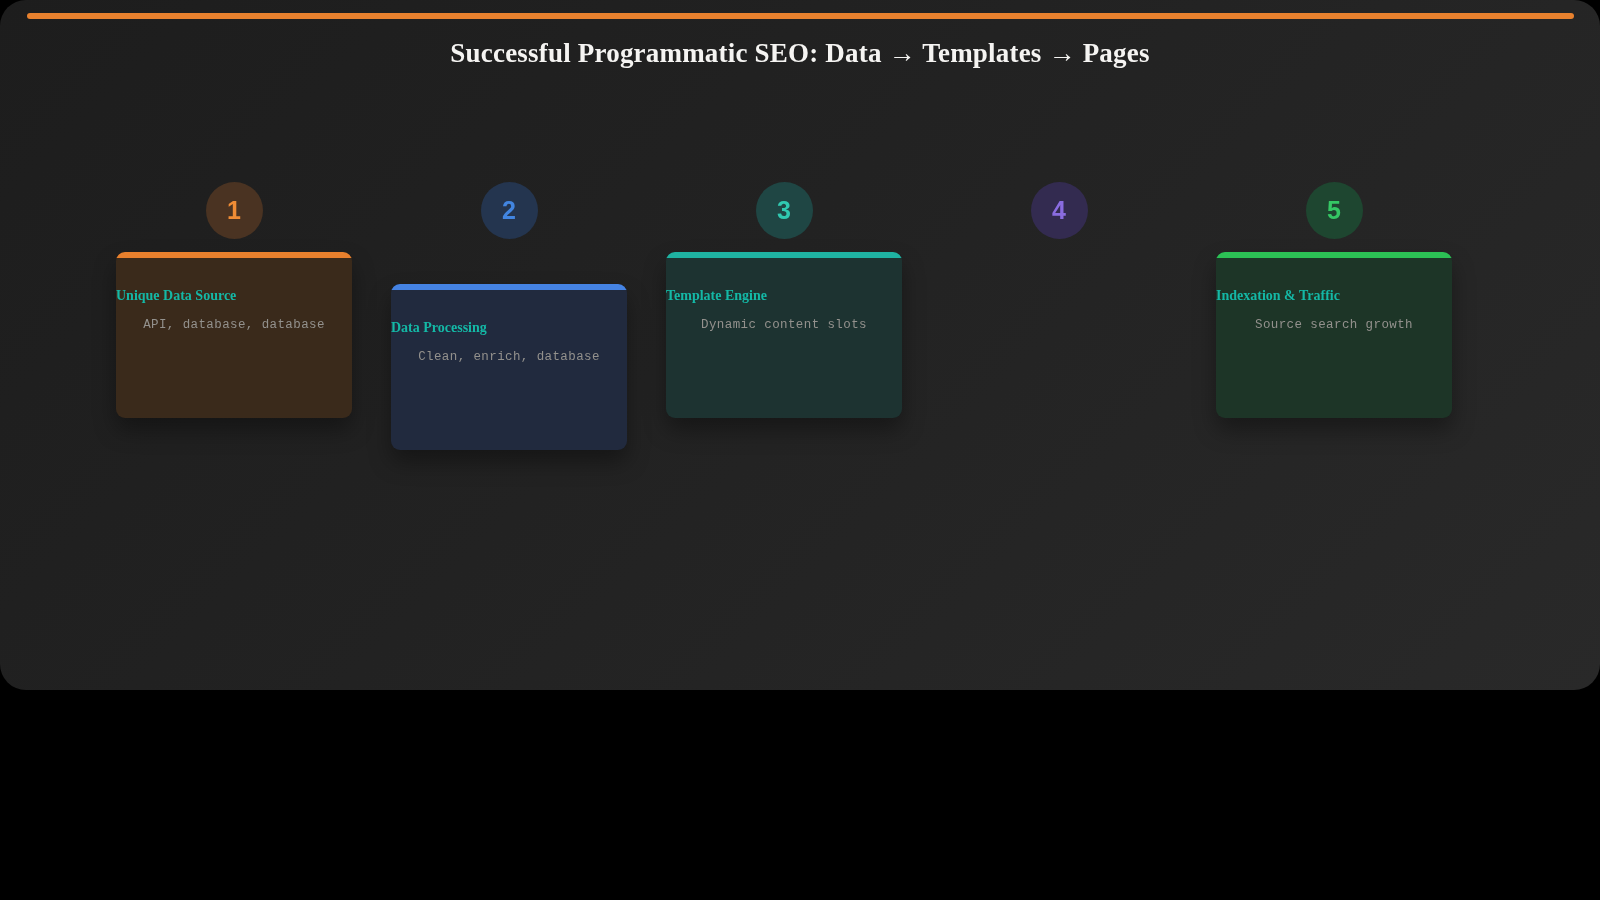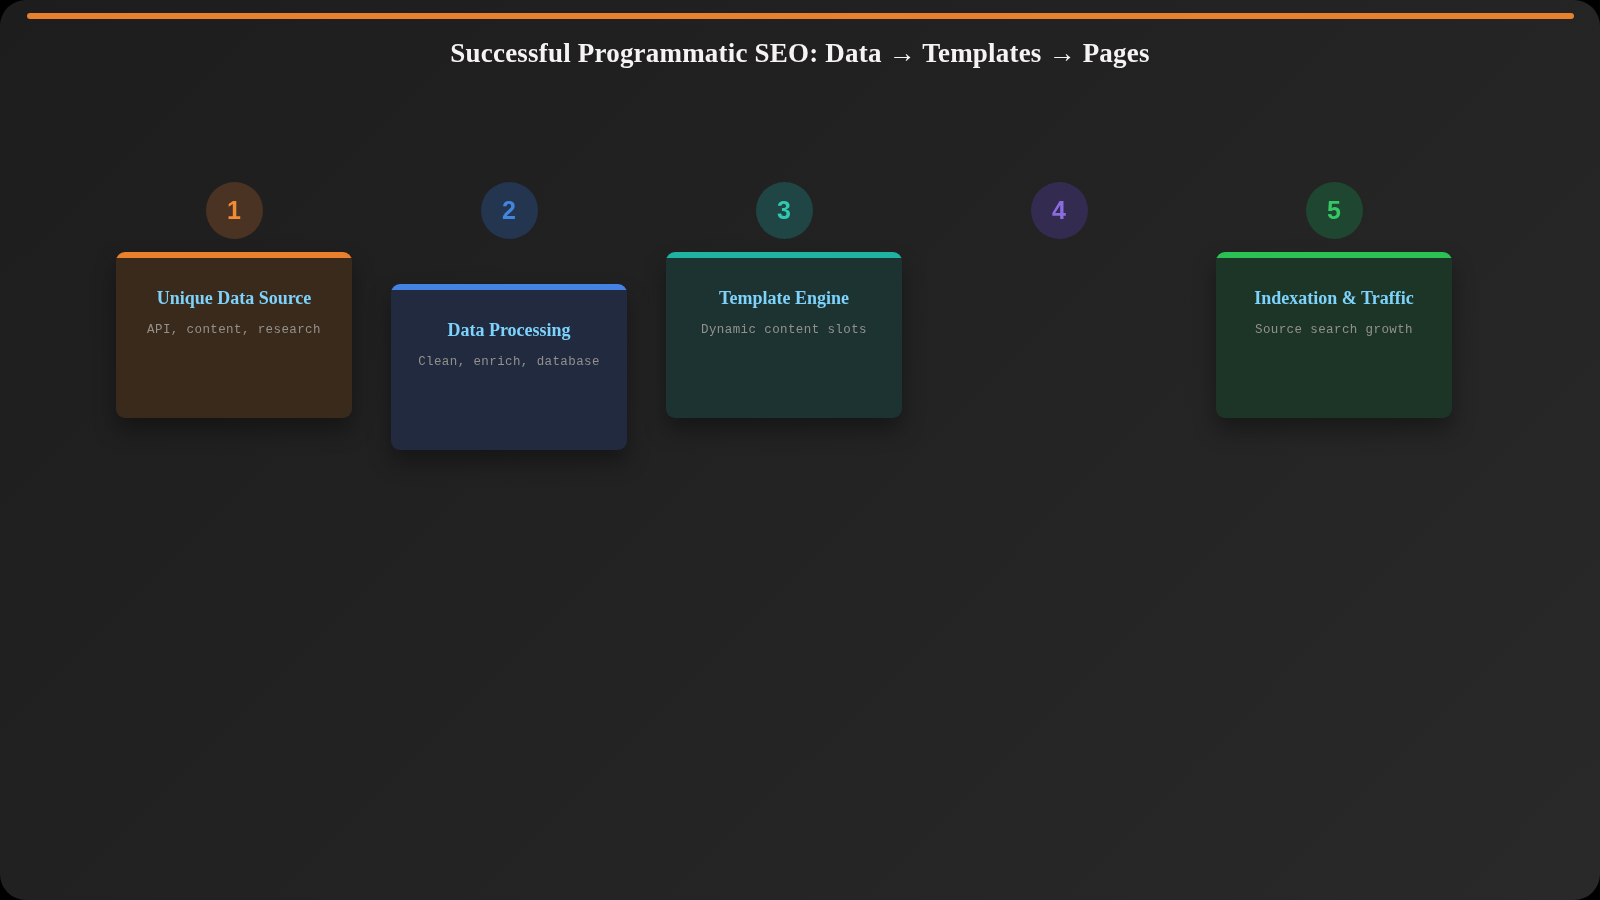--- a/index.html
+++ b/index.html
@@ -4,21 +4,21 @@
 <style>
   * { margin: 0; padding: 0; box-sizing: border-box; }
   html, body {
     width: 1600px; height: 900px;
     background: #000;
     overflow: hidden;
     font-family: "Liberation Sans", sans-serif;
   }
   .slide {
     position: relative;
-    width: 1600px; height: 900px;
+    width: 1600px; height: 690px;
     border-radius: 26px;
     background: linear-gradient(135deg, #1d1d1d 0%, #222222 45%, #292929 100%);
   }
   .top-accent-bar {
     position: absolute;
     top: 13px; left: 27px; right: 26px;
     height: 6px;
     border-radius: 3px;
   }
   .page-title {
@@ -64,25 +64,25 @@
     border-radius: 9px;
     overflow: hidden;
     box-shadow: 0 12px 22px rgba(0,0,0,0.35);
   }
   .card-bar {
     height: 6px;
     width: 100%;
   }
   .card-title {
     margin-top: 30px;
-    text-align: center;
+    text-align: left;
     font-family: "Liberation Serif", serif;
     font-weight: 700;
-    font-size: 18px;
-    color: #7dd3fc;
+    font-size: 14px;
+    color: #14b8a6;
   }
   .card-subtitle {
     margin-top: 14px;
     text-align: center;
     font-family: "Liberation Mono", monospace;
     font-size: 12.5px;
     letter-spacing: 0.4px;
     color: #93918d;
   }
 </style>
@@ -97,21 +97,21 @@
 
   <div class="steps-row">
 
     <div class="step">
       <div class="step-circle" style="background: rgb(74, 51, 34);">
         <span class="step-num" style="color: rgb(239, 140, 53);">1</span>
       </div>
       <div class="step-card" style="background: rgb(58, 42, 27);">
         <div class="card-bar" style="background: rgb(232, 128, 45);"></div>
         <div class="card-title">Unique Data Source</div>
-        <div class="card-subtitle">API, content, research</div>
+        <div class="card-subtitle">API, database, database</div>
       </div>
     </div>
 
     <div class="step">
       <div class="step-circle" style="background: rgb(36, 53, 79);">
         <span class="step-num" style="color: rgb(66, 133, 224);">2</span>
       </div>
       <div class="step-card" style="background: rgb(33, 42, 62); margin-top: 32px;">
         <div class="card-bar" style="background: rgb(69, 131, 227);"></div>
         <div class="card-title">Data Processing</div>

